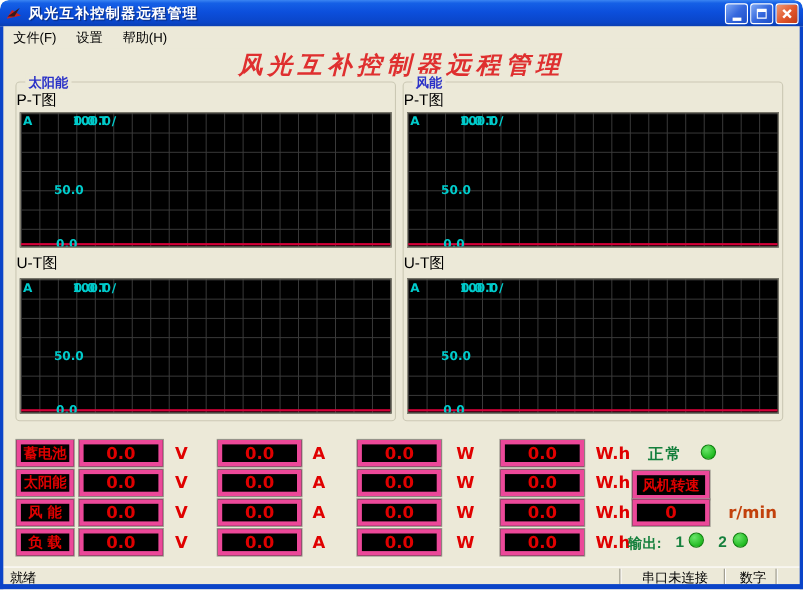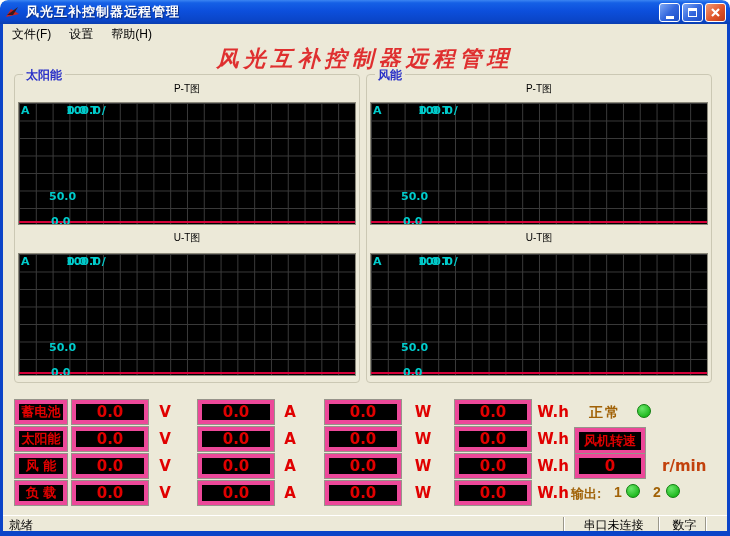--- a/index.html
+++ b/index.html
@@ -46,40 +46,40 @@
   .group {
     position:absolute; top:74px; width:346px; height:309px;
     border:1px solid #CBC8B4; border-radius:4px;
   }
   .group-solar { left:14px; } .group-wind { left:366px; }
   .group-label {
     position:absolute; top:-8px; left:8px; background:#ECE9D8; padding:0 3px;
     color:#2B32C8; font-size:12px; font-weight:bold;
   }
   .chart-title {
-    position:absolute; left:0; width:100%; text-align:center;
-    font-size:10px; color:#000;
+    position:absolute; left:0; width:100%; text-align:left;
+    font-size:14px; color:#000;
   }
   .ct-pt { top:7px; } .ct-ut { top:156px; }
   .chart {
     position:absolute; left:3px; width:338px; height:123px;
     background-color:#000;
     background-image:
       linear-gradient(to right,#3a3a3a 1px,transparent 1px),
       linear-gradient(to bottom,#3a3a3a 1px,transparent 1px);
     background-size:16.8px 17.5px;
     border:1px solid #8a887a; overflow:hidden;
   }
   .chart-1 { top:27px; } .chart-2 { top:178px; }
   .ax { position:absolute; color:#00CCCC; font-size:11px; font-weight:bold; z-index:2;
         font-family:"DejaVu Sans", sans-serif; }
   .ax-corner { left:2px; top:1px; }
   .ax-xorigin { left:16px; top:1px;padding-left:32px; }
   .ax-ymax { left:47px; top:1px; }
-  .ax-ymid { left:30px; top:52%;margin-top:24px; }
+  .ax-ymid { left:30px; top:52%; }
   .ax-ymin { left:32px; bottom:-4px; }
   .baseline { position:absolute; left:0; bottom:1px; width:100%; height:2px; background:#D40038; z-index:1; }
   
   .drow { position:absolute; left:0; width:730px; height:24px; }
   .r0 { top:400px; } .r1 { top:427px; } .r2 { top:454px;padding-left:16px; } .r3 { top:481px; }
   .led {
     position:absolute; top:0; height:24px; background:#000;
     border:4px solid #ec4899; box-shadow:0 0 0 1px #97948A;
     color:#E00000; font-weight:bold; text-align:center;
     display:flex; align-items:center; justify-content:center;
@@ -90,23 +90,23 @@
   .c-a { left:198px; width:76px; font-size:15px; }
   .c-w { left:325px; width:76px; font-size:15px; }
   .c-wh{ left:455px; width:76px; font-size:15px; }
   .unit {
     position:absolute; top:3px; color:#E00000; font-weight:bold; font-size:15px;
     text-align:center; font-family:"DejaVu Sans", sans-serif;
   }
   .u-v { left:152px; width:26px; }
   .u-a { left:277px; width:26px; }
   .u-w { left:410px; width:26px; }
-  .u-wh{ left:533px; width:40px; }
-  
-  .blacktext { position:absolute; color:#a16207; font-weight:bold; font-size:14px; }
+  .u-wh{ left:533px; width:40px;text-align:right; }
+  
+  .blacktext { position:absolute; color:#15803d; font-weight:bold; font-size:14px; }
   .lamp {
     position:absolute; width:14px; height:14px; border-radius:50%;
     background:radial-gradient(circle at 35% 30%,#6AE66A,#1DB81D 75%);
     border:1px solid #0E7F0E;
   }
   .t-normal { left:589px; top:404px; letter-spacing:2px; }
   .lamp-normal { left:637px; top:404px; }
   .fan-label-box { left:575px; top:428px; width:70px; height:26px; font-size:13px; }
   .fan-value-box { left:575px; top:454px; width:70px; height:24px; font-size:15px; }
   .t-rmin { position:absolute; left:662px; top:457px; color:#c2410c; font-weight:bold; font-size:15px;

